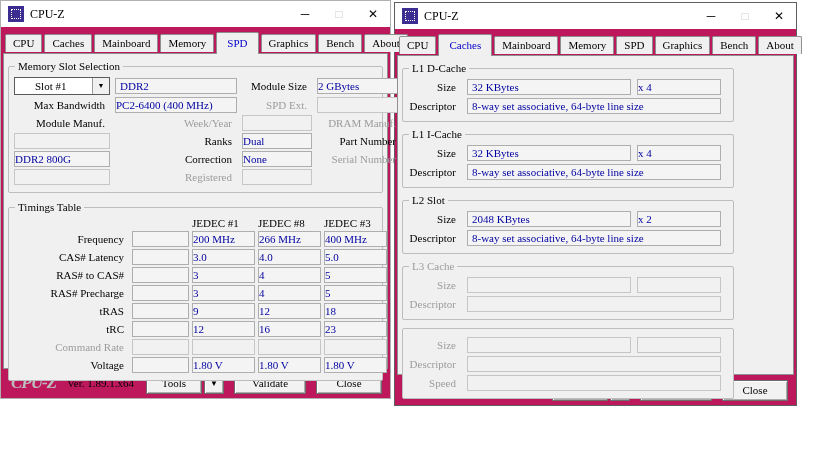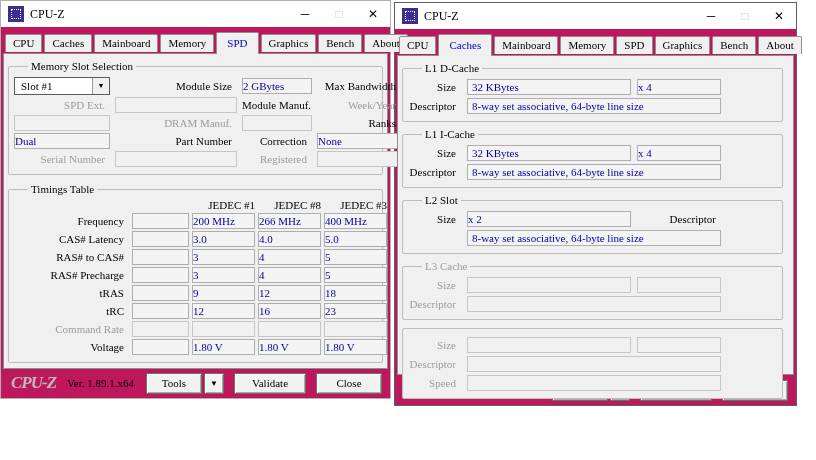--- a/index.html
+++ b/index.html
@@ -22,45 +22,45 @@
   .tab { height: 18px; line-height: 17px; padding: 0 7px; background: #f0f0f0;
          border: 1px solid #8f8f8f; border-bottom: none; border-radius: 2px 2px 0 0; margin-right: 2px; }
   .tab.active { height: 22px; line-height: 20px; padding: 0 10px; margin-bottom: -1px; z-index: 3; position: relative;
                 color: #0000cd; background: #f0f0f0; }
 
   .tabpage { margin: 0 2px; border: 1px solid #8f8f8f; background: #f0f0f0; position: relative; z-index: 1; }
   #win-left  .tabpage { height: 316px; }
   #win-right .tabpage { height: 320px; }
 
   .groupbox { position: relative; border: 1px solid #bdbdbd; border-radius: 2px; background: #f0f0f0; }
-  .legend { position: absolute; top: -7px; left: 19px; background: #f0f0f0; padding: 0 3px; white-space: nowrap; }
+  .legend { position: absolute; top: -7px; left: 6px; background: #f0f0f0; padding: 0 3px; white-space: nowrap; }
   .legend.disabled { color: #9c9c9c; }
 
   .label { text-align: right; padding-right: 5px; white-space: nowrap; overflow: hidden; }
   .label.disabled { color: #9c9c9c; }
   .field { background: #f4f4f4; border: 1px solid #aeaeae; height: 16px; line-height: 14px;
            color: #0000a0; text-align: left; white-space: nowrap; overflow: hidden; }
   .field.left { text-align: left; padding-left: 4px; }
   .field.disabled { border-color: #c6c6c6; background: #f1f1f1; }
 
   
   #memory-group { margin: 12px 4px 0 4px; padding: 10px 5px 7px 5px; }
   .mem-grid { display: grid; grid-template-columns: 96px 122px 70px 84px; column-gap: 5px; row-gap: 2px; align-items: center; }
   .combo { display: flex; align-items: center; background: #ffffff; border: 1px solid #5a5a5a; height: 18px; }
-  .combo-val { flex: 1; padding-left: 6px; }
+  .combo-val { flex: 1; padding-left: 20px; }
   .combo-arrow { width: 17px; height: 16px; display: flex; align-items: center; justify-content: center;
                  font-size: 7px; background: #f0f0f0; border-left: 1px solid #9a9a9a; }
 
   
   #timings-group { margin: 14px 4px 8px 4px; padding: 9px 5px 7px 22px; }
   .tim-grid { display: grid; grid-template-columns: 98px 57px 63px 63px 63px; column-gap: 3px; row-gap: 2px; align-items: center; }
-  .tim-head { text-align: right; }
+  .tim-head { text-align: left; }
 
   
-  .cachebox { width: 381px; margin: 12px 0 0 4px; padding: 10px 20px 7px 0; }
+  .cachebox { width: 332px; margin: 12px 0 0 4px; padding: 10px 20px 7px 0; }
   .cache-grid { display: grid; grid-template-columns: 58px 164px 84px; column-gap: 6px; row-gap: 3px; align-items: center; }
   .span2 { grid-column: 2 / 4; }
   .nolegend { margin-top: 8px; padding-top: 8px; }
 
   .footer { position: absolute; left: 2px; right: 2px; bottom: 2px; height: 26px; display: flex; align-items: center; }
   .logo { font-weight: bold; font-style: italic; font-size: 17px; color: #bcbcbc; margin-left: 8px; letter-spacing: -1px; }
   .version { margin-left: 11px; }
   .btn { height: 21px; background: #f2f2f2; border: 1px solid #6d6d6d;
          box-shadow: inset 1px 1px 0 #ffffff, inset -1px -1px 0 #ababab;
          display: flex; align-items: center; justify-content: center; }
@@ -96,37 +96,40 @@
 
   <div class="tabpage">
 
     <div class="groupbox" id="memory-group">
       <div class="legend">Memory Slot Selection</div>
       <div class="mem-grid">
         <div class="combo">
           <div class="combo-val">Slot #1</div>
           <div class="combo-arrow">▼</div>
         </div>
+        <div class="field left">DDR2</div>
         <div class="label">Module Size</div>
         <div class="field">2 GBytes</div>
 
         <div class="label">Max Bandwidth</div>
+        <div class="field">PC2-6400 (400 MHz)</div>
         <div class="label disabled">SPD Ext.</div>
         <div class="field disabled"></div>
 
         <div class="label">Module Manuf.</div>
         <div class="label disabled">Week/Year</div>
         <div class="field disabled"></div>
 
         <div class="label disabled">DRAM Manuf.</div>
         <div class="field disabled"></div>
         <div class="label">Ranks</div>
         <div class="field">Dual</div>
 
         <div class="label">Part Number</div>
+        <div class="field">DDR2 800G</div>
         <div class="label">Correction</div>
         <div class="field">None</div>
 
         <div class="label disabled">Serial Number</div>
         <div class="field disabled"></div>
         <div class="label disabled">Registered</div>
         <div class="field disabled"></div>
       </div>
     </div>
 
@@ -243,20 +246,21 @@
         <div class="field">x 4</div>
         <div class="label">Descriptor</div>
         <div class="field left span2">8-way set associative, 64-byte line size</div>
       </div>
     </div>
 
     <div class="groupbox cachebox">
       <div class="legend">L2 Slot</div>
       <div class="cache-grid">
         <div class="label">Size</div>
+        <div class="field left">2048 KBytes</div>
         <div class="field">x 2</div>
         <div class="label">Descriptor</div>
         <div class="field left span2">8-way set associative, 64-byte line size</div>
       </div>
     </div>
 
     <div class="groupbox cachebox">
       <div class="legend disabled">L3 Cache</div>
       <div class="cache-grid">
         <div class="label disabled">Size</div>

